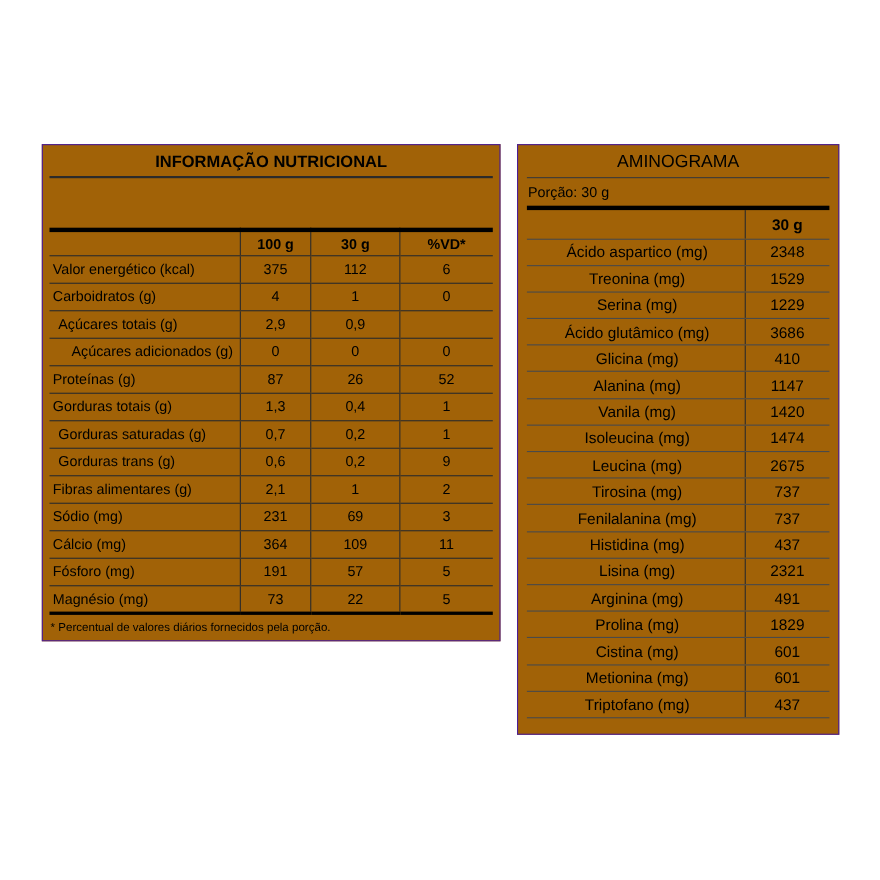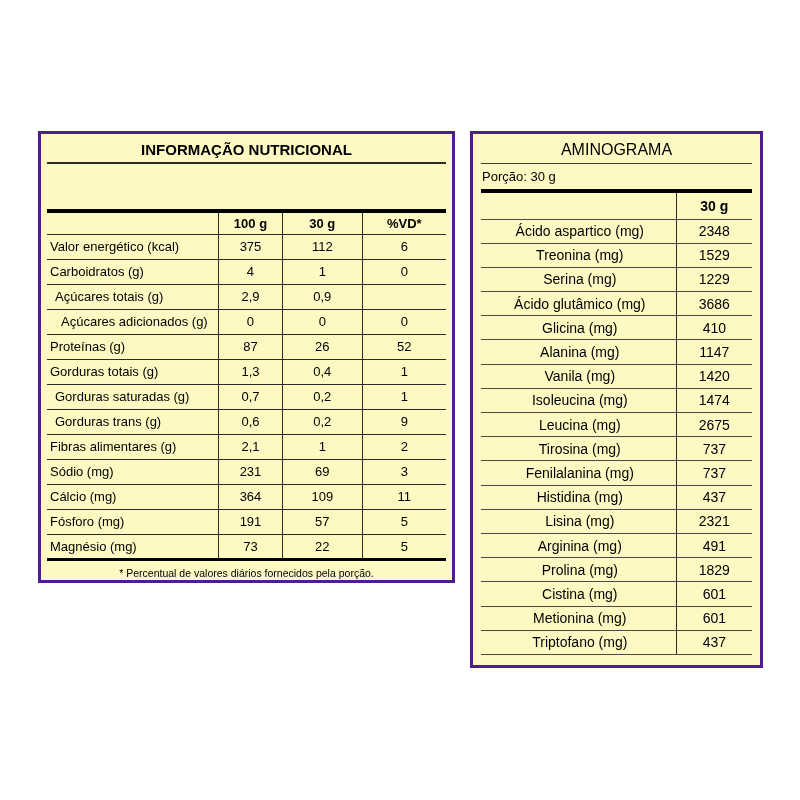--- a/index.html
+++ b/index.html
@@ -6,22 +6,22 @@
   html, body {
     width: 800px; height: 800px;
     background: #ffffff;
     font-family: "Liberation Sans", sans-serif;
     color: #000;
     position: relative;
     overflow: hidden;
   }
   .panel {
     position: absolute;
-    border: 3px solid #4c1d95;
-    background: #fef9c3;
+    border: 1px solid #4c1d95;
+    background: #a16207;
   }
   
   .nf-panel {
     left: 38px; top: 131px;
     width: 417px; height: 452px;
     padding: 2px 6px;
   }
   .nf-title {
     font-weight: bold;
     font-size: 15px;
@@ -47,26 +47,25 @@
     padding: 0;
     vertical-align: middle;
     text-align: center;
     white-space: nowrap;
     overflow: hidden;
   }
   .nf-table thead th { height: 23px; font-weight: bold; margin-left: 48px; }
   .nf-table .lbl { text-align: left; padding-left: 3px; }
   .nf-table .v { border-left: 1.5px solid #2b2b2b; }
   .nf-table .indent-1 .lbl { padding-left: 8px; }
-  .nf-table .indent-2 .lbl { padding-left: 14px; }
+  .nf-table .indent-2 .lbl { padding-left: 14px; text-align: center; }
   .nf-table tr.last td { border-bottom: 3px solid #000; }
   .nf-footnote {
     font-size: 10.5px;
     padding: 6px 1px 0 1px;
-    text-align: center;
   }
   
   .am-panel {
     left: 470px; top: 131px;
     width: 293px; height: 537px;
     padding: 2px 8px;
   }
   .am-title {
     font-weight: normal;
     font-size: 16px;

